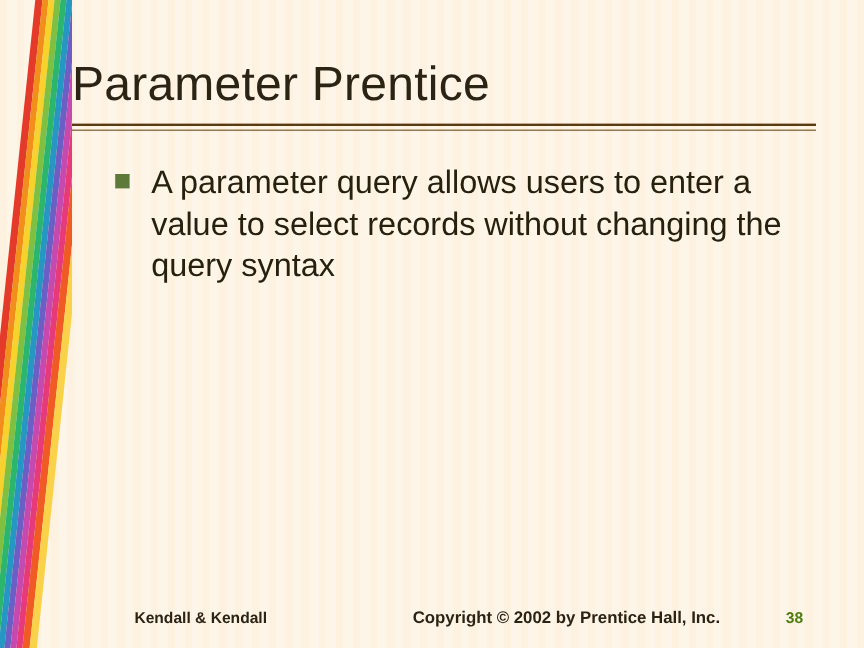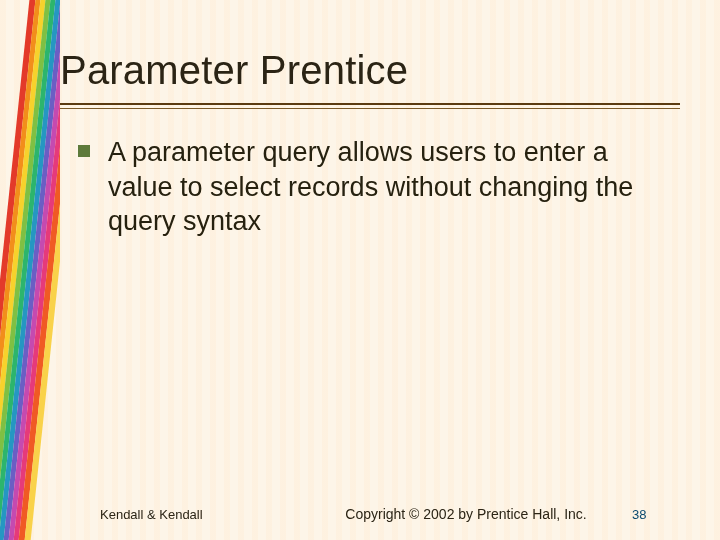--- a/index.html
+++ b/index.html
@@ -48,60 +48,61 @@
     font-size: 40px;
     font-weight: 400;
     color: #2b2415;
     letter-spacing: 0.2px;
     margin-bottom: 10px;
   }
   .rule-wrap { margin-bottom: 26px; }
   .rule1 { height: 2px; background: #5a3b12; margin-bottom: 3px; width: 100%; }
   .rule2 { height: 1px; background: #7a5a2a; width: 100%; }
 
-  .body-list { padding-left: 18px; padding-right: 10px; }
+  .body-list { padding-left: 36px; padding-right: 10px; }
   .item { display: flex; align-items: flex-start; gap: 18px; }
   .bullet {
     width: 12px; height: 12px;
     background: #5e7a3a;
     margin-top: 10px;
     flex: 0 0 auto;
   }
   .item-text {
     font-size: 27px;
     line-height: 1.28;
     color: #26210f;
   }
 
   .footer {
     position: absolute;
-    left: 0; right: 0;
+    left: 12px; right: 0;
     bottom: 18px;
     display: flex;
     align-items: baseline;
     padding: 0 28px 0 100px;
     z-index: 3;
     font-family: "Tahoma", sans-serif;
+    font-weight: bold;
   }
   .footer-left {
     font-size: 13px;
     color: #2b2415;
     width: 200px;
   }
   .footer-center {
     font-size: 14px;
     color: #2b2415;
     flex: 1;
     text-align: center;
   }
   .footer-right {
     font-size: 13px;
-    color: #0c4a6e;
+    color: #4d7c0f;
     width: 60px;
-    text-align: left;
+    text-align: center;
   }
 </style>
 </head>
 <body>
 
 <div class="bg-texture"></div>
 
 <div class="left-band">
   <div class="stripe s1"></div>
     <div class="stripe s2"></div>

